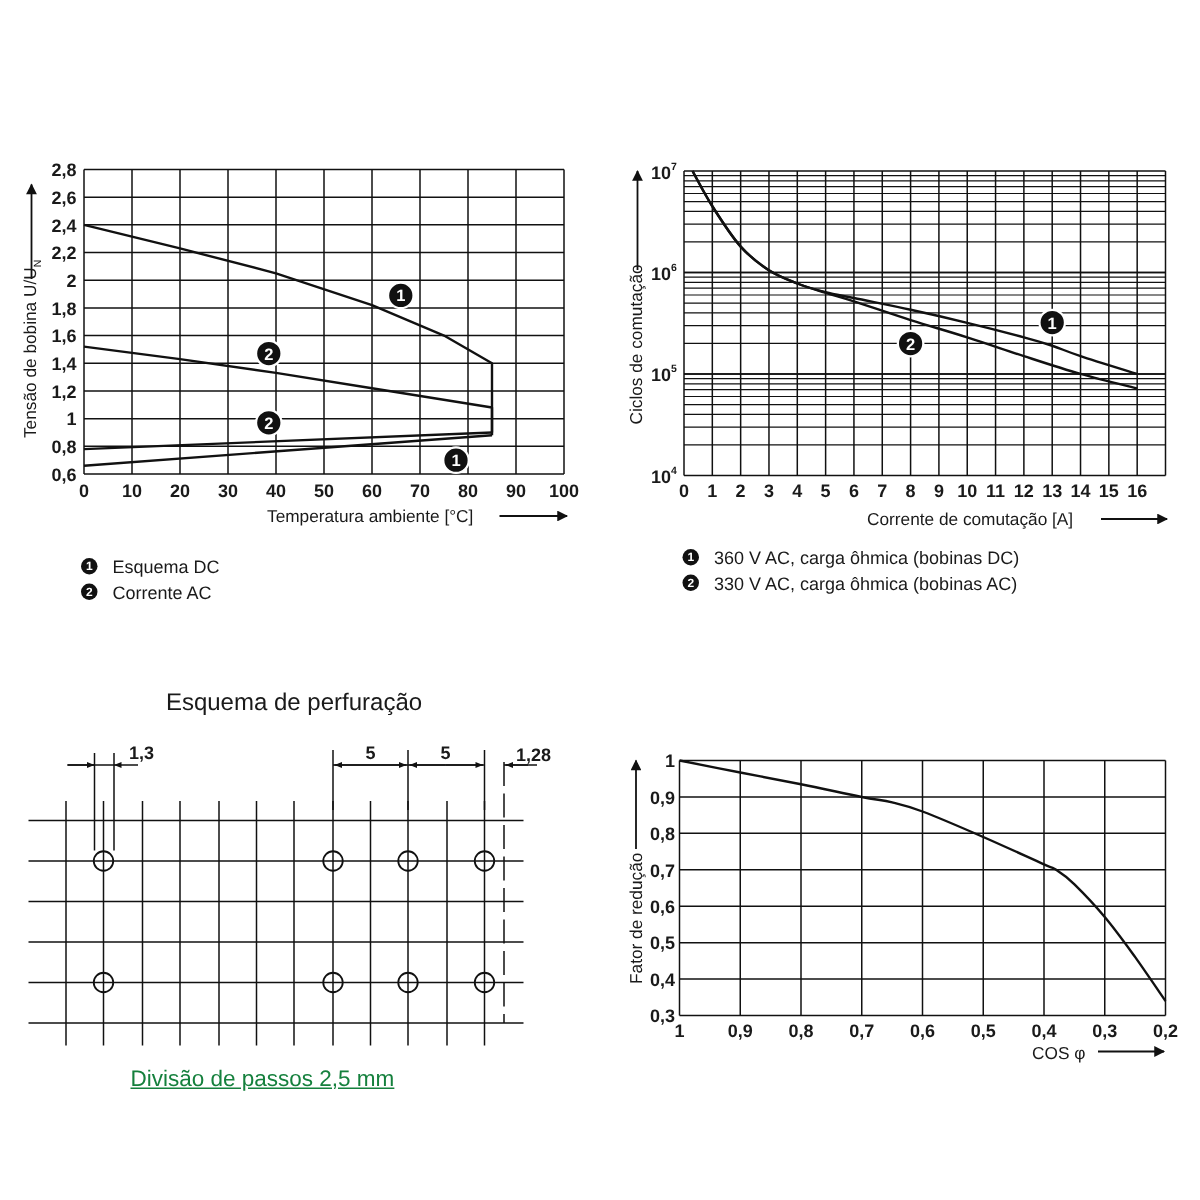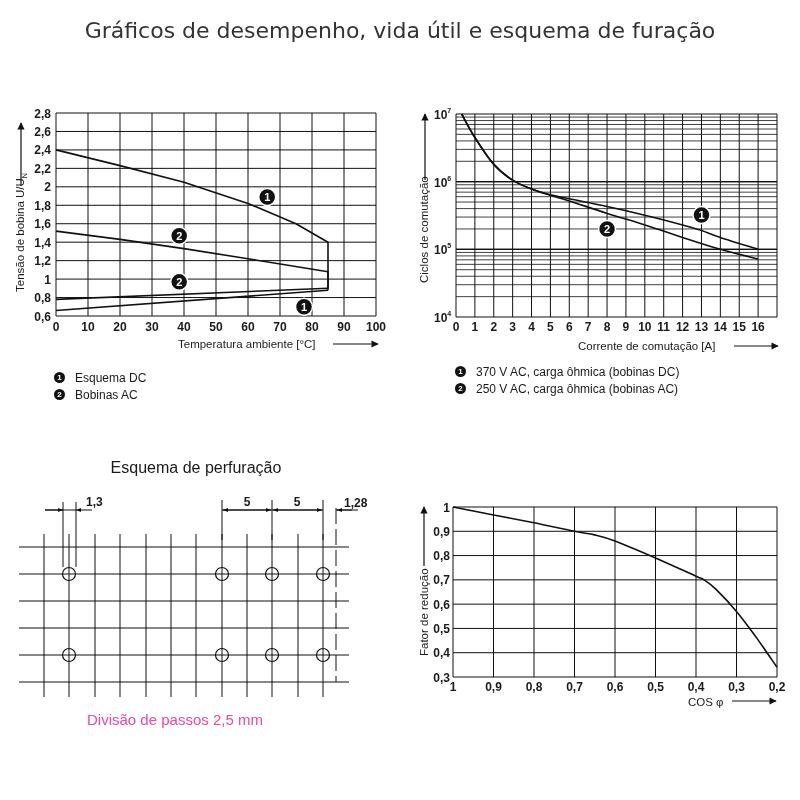--- a/index.html
+++ b/index.html
@@ -5,27 +5,26 @@
   html, body { margin: 0; padding: 0; background: #ffffff; }
   body { width: 800px; height: 800px; position: relative; overflow: hidden; font-family: "Liberation Sans", sans-serif; color: #1a1a1a; }
   .title { position: absolute; left: 0; top: 14px; width: 800px; text-align: center; font-family: "DejaVu Sans", sans-serif; font-size: 22px; line-height: 33px; color: #333; }
   .title div { white-space: nowrap; }
   svg { position: absolute; left: 0; top: 0; }
   .tick { font-family: "Liberation Sans", sans-serif; font-weight: bold; font-size: 12px; fill: #1a1a1a; }
   .axlabel { font-family: "Liberation Sans", sans-serif; font-size: 11.5px; fill: #1a1a1a; }
   .legend { position: absolute; font-size: 12px; color: #1a1a1a; }
   .legend .row { display: flex; align-items: center; height: 17px; white-space: nowrap; }
   .badge { display: inline-flex; width: 11px; height: 11px; border-radius: 50%; background: #111; color: #fff; font-size: 8px; font-weight: bold; align-items: center; justify-content: center; margin-right: 10px; }
-  .caption { position: absolute; font-size: 15px; color: #ec4899; white-space: nowrap; }
+  .caption { position: absolute; font-size: 15px; color: #15803d; white-space: nowrap; text-decoration: underline; }
 </style>
 </head>
 <body>
 
 <div class="title">
-  <div>Gráficos de desempenho, vida útil e esquema de furação</div>
 </div>
 
 <svg width="800" height="800" viewBox="0 0 800 800">
   <defs>
     <marker id="arrow" viewBox="0 0 10 10" refX="9" refY="5" markerWidth="8" markerHeight="6" orient="auto">
       <path d="M0,0 L10,5 L0,10 z" fill="#111"></path>
     </marker>
     <marker id="dimarr" viewBox="0 0 10 10" refX="10" refY="5" markerWidth="9" markerHeight="5" orient="auto">
       <path d="M0,1 L10,5 L0,9 z" fill="#111"></path>
     </marker>
@@ -341,28 +340,28 @@
   </g>
 </svg>
 
 <div class="legend" style="left:54px; top:369px;">
   <div class="row">
       <span class="badge">1</span>
       <span>Esquema DC</span>
     </div>
   <div class="row">
       <span class="badge">2</span>
-      <span>Bobinas AC</span>
+      <span>Corrente AC</span>
     </div>
 </div>
 
 <div class="legend" style="left:455px; top:363px;">
   <div class="row">
       <span class="badge">1</span>
-      <span>370 V AC, carga ôhmica (bobinas DC)</span>
+      <span>360 V AC, carga ôhmica (bobinas DC)</span>
     </div>
   <div class="row">
       <span class="badge">2</span>
-      <span>250 V AC, carga ôhmica (bobinas AC)</span>
+      <span>330 V AC, carga ôhmica (bobinas AC)</span>
     </div>
 </div>
 
 <div class="caption" style="left:87px; top:711px;">Divisão de passos 2,5 mm</div>
 
 </body></html>

